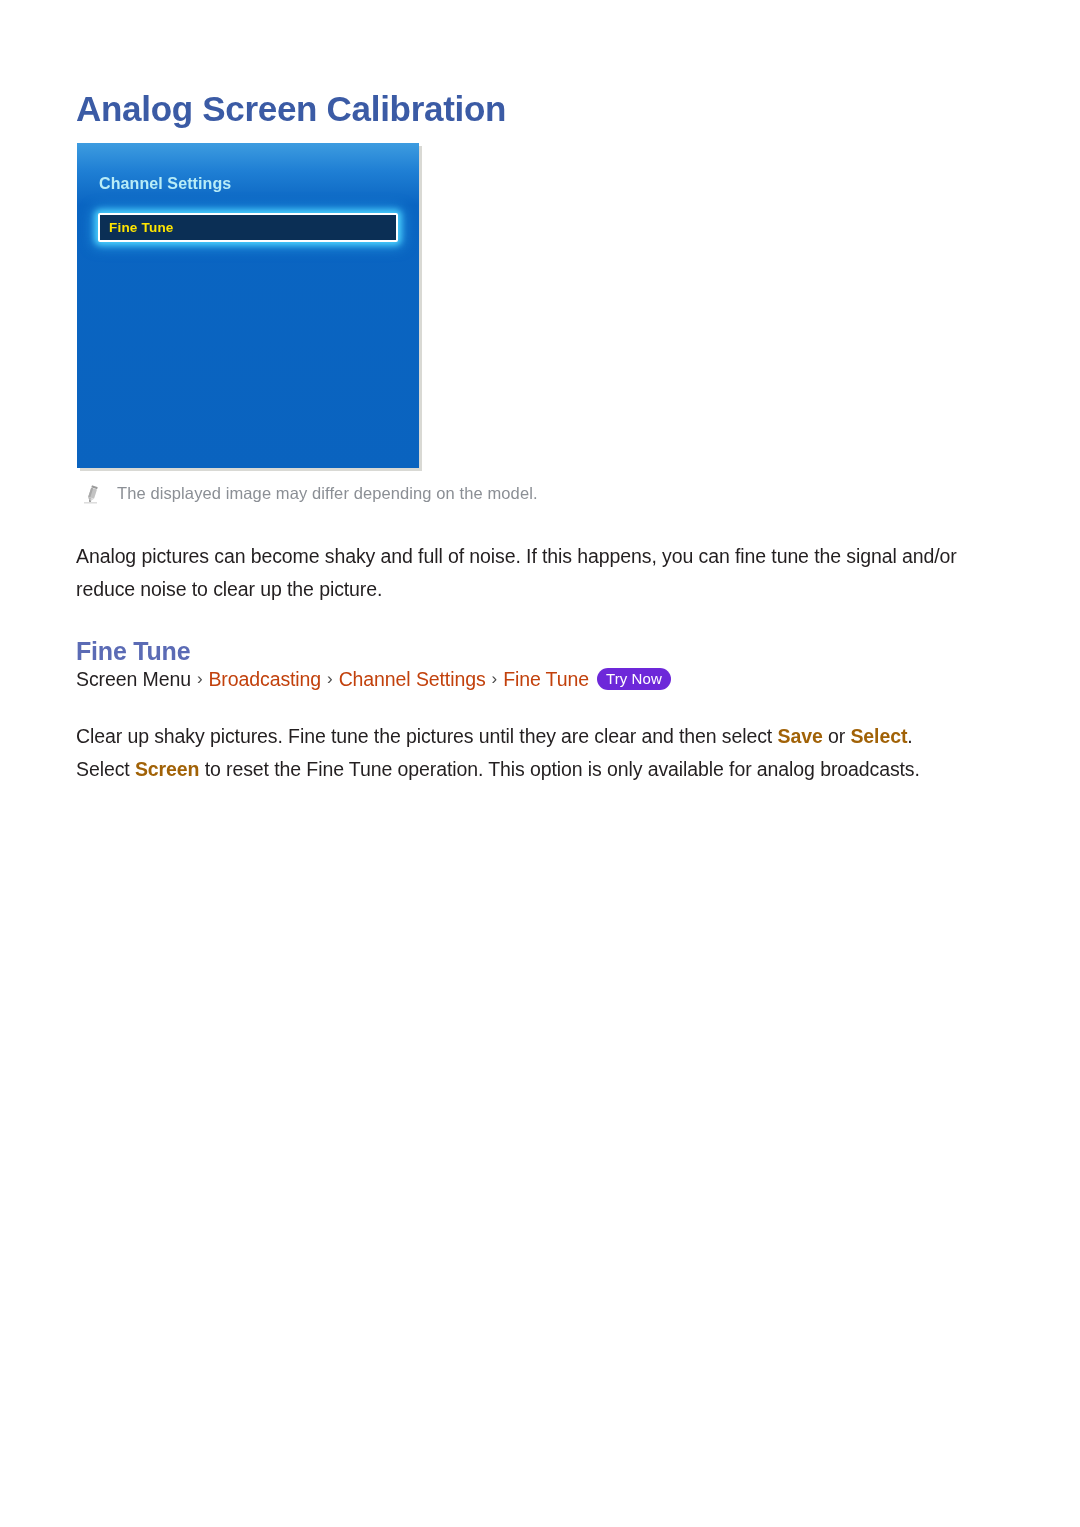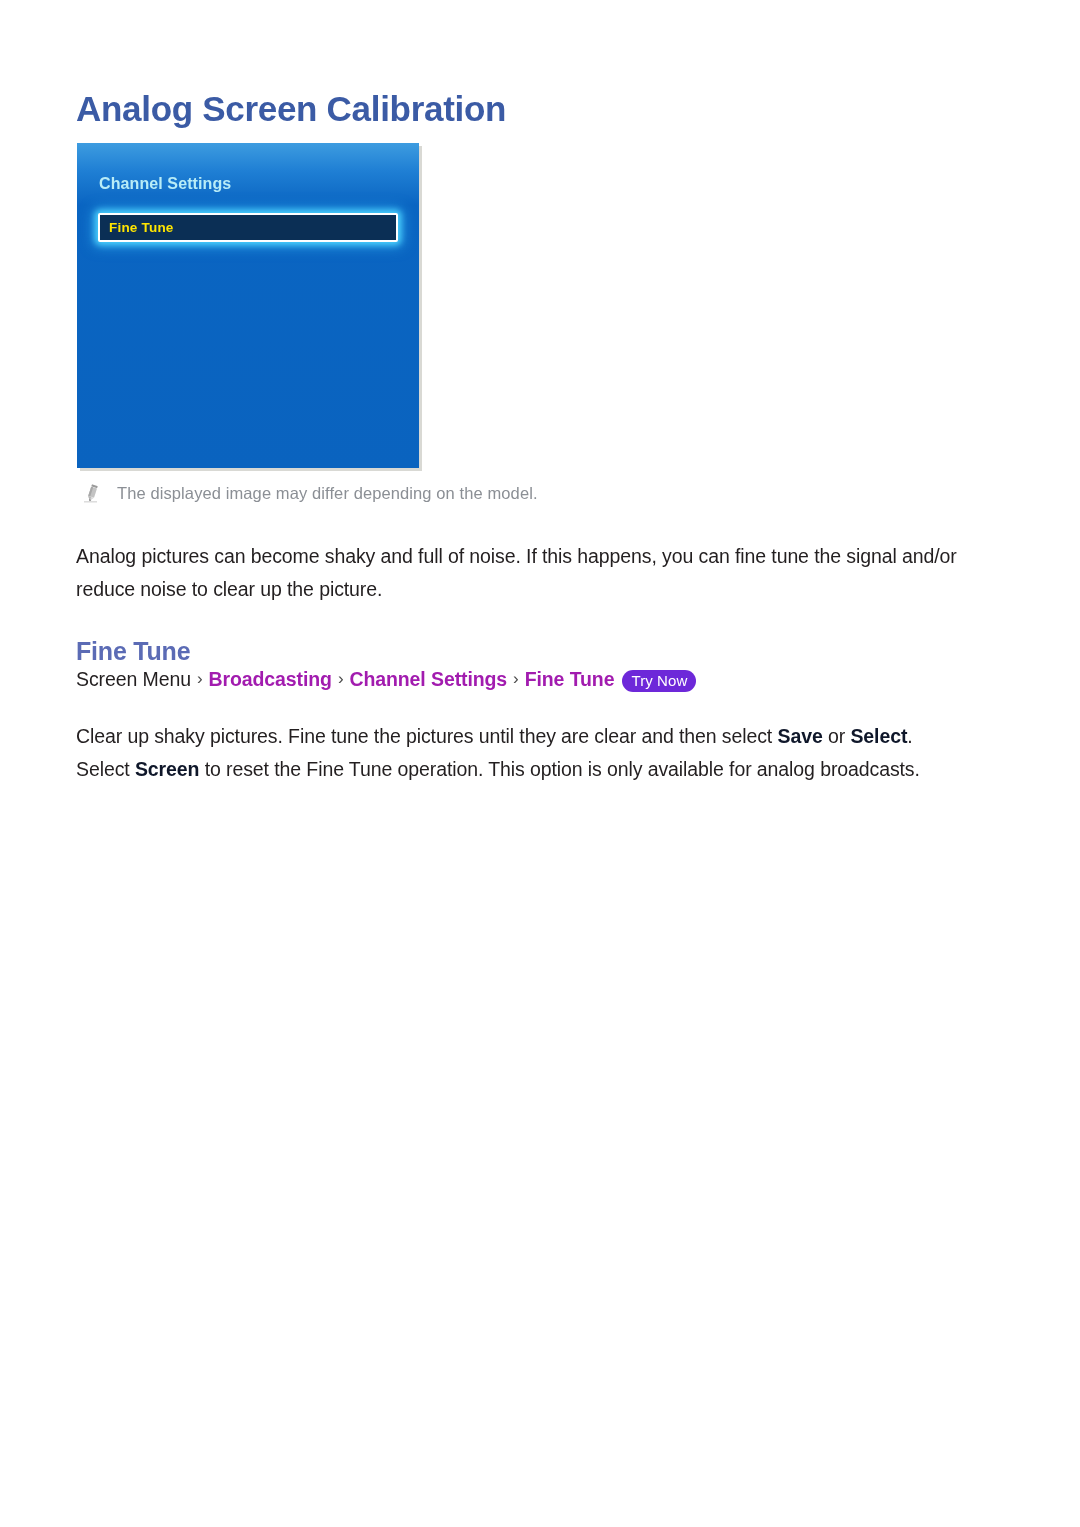--- a/index.html
+++ b/index.html
@@ -89,21 +89,21 @@
   .tv-row.normal {
     top: 104px;
   }
 
   
   .note {
     position: absolute;
     left: 84px;
     top: 483px;
     display: flex;
-    align-items: flex-start;
+    align-items: flex-end;
   }
   .note-icon {
     width: 17px;
     height: 19px;
     margin-right: 16px;
     flex: 0 0 auto;
     position: relative;
     top: 1px;
   }
   .note-text {
@@ -142,48 +142,48 @@
   
   .breadcrumb {
     position: absolute;
     left: 76px;
     top: 666px;
     font-size: 19.5px;
     line-height: 26px;
     color: #231f20;
     white-space: nowrap;
     display: flex;
-    align-items: flex-end;
+    align-items: center;
     letter-spacing: -0.1px;
   }
   .bc-plain { color: #231f20; }
   .bc-link {
-    color: #a21caf;
-    font-weight: bold;
+    color: #c2410c;
+    font-weight: normal;
   }
   .bc-sep {
     color: #4a4a4a;
     margin: 0 6px;
     font-size: 17px;
   }
   .try-now {
     display: inline-block;
     background: #6d28d9;
     color: #ffffff;
     font-size: 15px;
     font-weight: normal;
     border-radius: 11px;
     padding: 2px 9px 3px 9px;
     margin-left: 8px;
     line-height: 17px;
     letter-spacing: 0.1px;
   }
 
   .lnk {
-    color: #0f172a;
+    color: #a16207;
     font-weight: bold;
   }
 </style>
 </head>
 <body>
 
 <div class="page">
 
   <h1 class="page-title">Analog Screen Calibration</h1>
 

